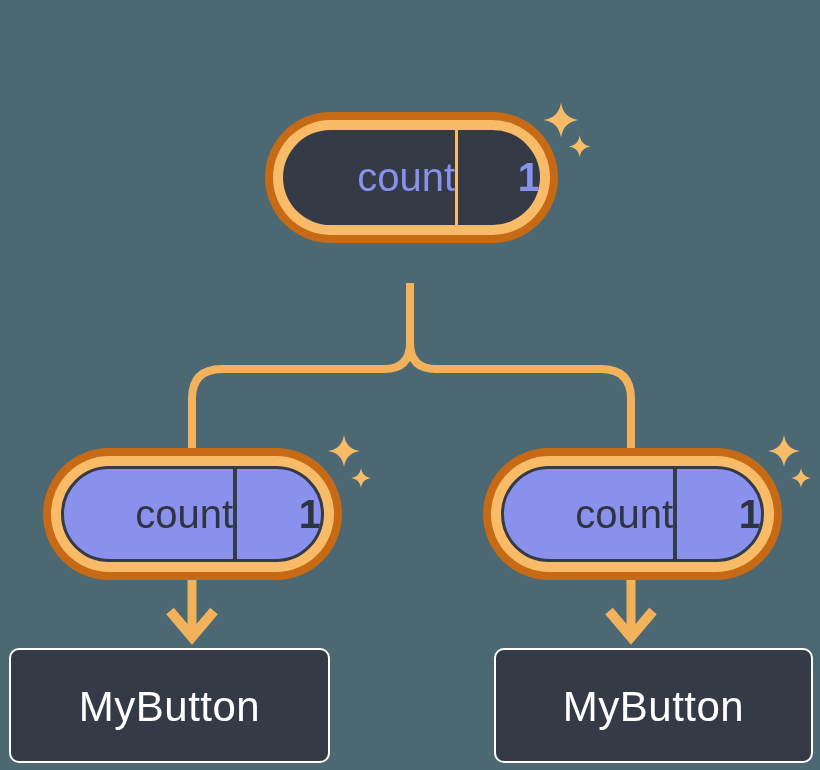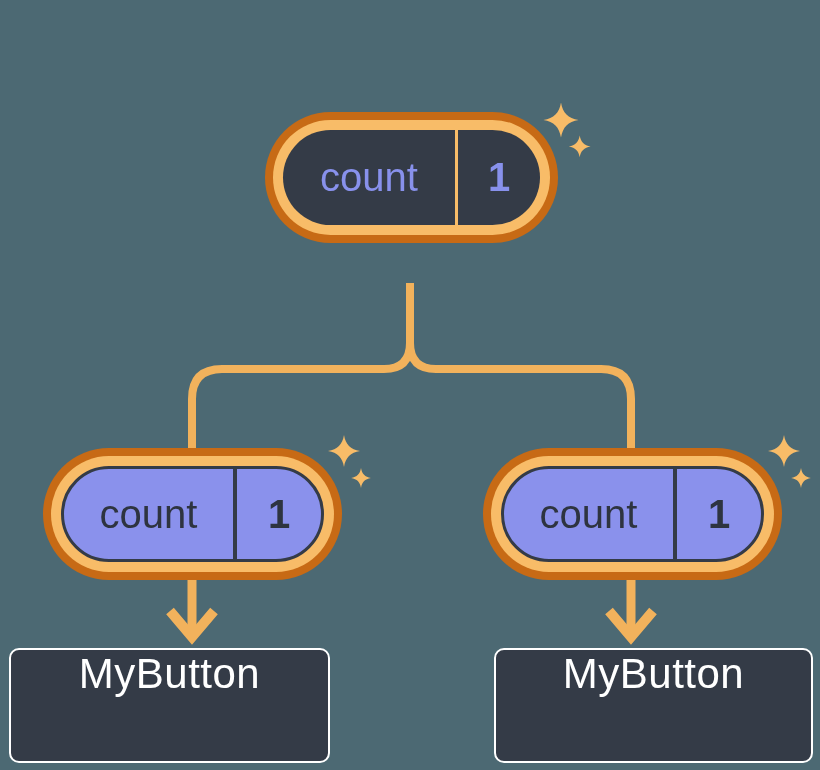--- a/index.html
+++ b/index.html
@@ -25,21 +25,21 @@
     text-align: center;
     font-size: 42px;
     font-weight: 500;
     letter-spacing: 0.5px;
     color: #FFFFFF;
   }
   #root-box { left: 155px; top: 10px; width: 510px; height: 273px; }
   #root-box .node-title { margin-top: 33px; }
   #child-left-box  { left: 9px;   top: 648px; width: 321px; height: 115px; }
   #child-right-box { left: 494px; top: 648px; width: 319px; height: 115px; }
-  .child-title { }
+  .child-title { margin-top: 33px; }
 
   
   .pill-outer {
     position: absolute;
     border-radius: 999px;
     background: #C76A15;
     padding: 8px;
     box-sizing: border-box;
   }
   .pill-light {
@@ -50,21 +50,21 @@
     box-sizing: border-box;
   }
   .pill-core {
     width: 100%; height: 100%;
     border-radius: 999px;
     display: flex;
     overflow: hidden;
     box-sizing: border-box;
   }
   .pill-core .cell {
-    display: flex; align-items: center; justify-content: center;
+    display: flex; align-items: center; justify-content: flex-end;
     font-size: 40px;
   }
 
   
   #root-pill { left: 265px; top: 112px; width: 293px; height: 131px; }
   #root-pill .pill-core { background: #343B47; }
   #root-pill .cell-key { width: 172px; color: #8891EC; }
   #root-pill .divider  { width: 3px; background: #F8BC68; }
   #root-pill .cell-val { flex: 1; color: #8891EC; font-weight: 700; }
 

